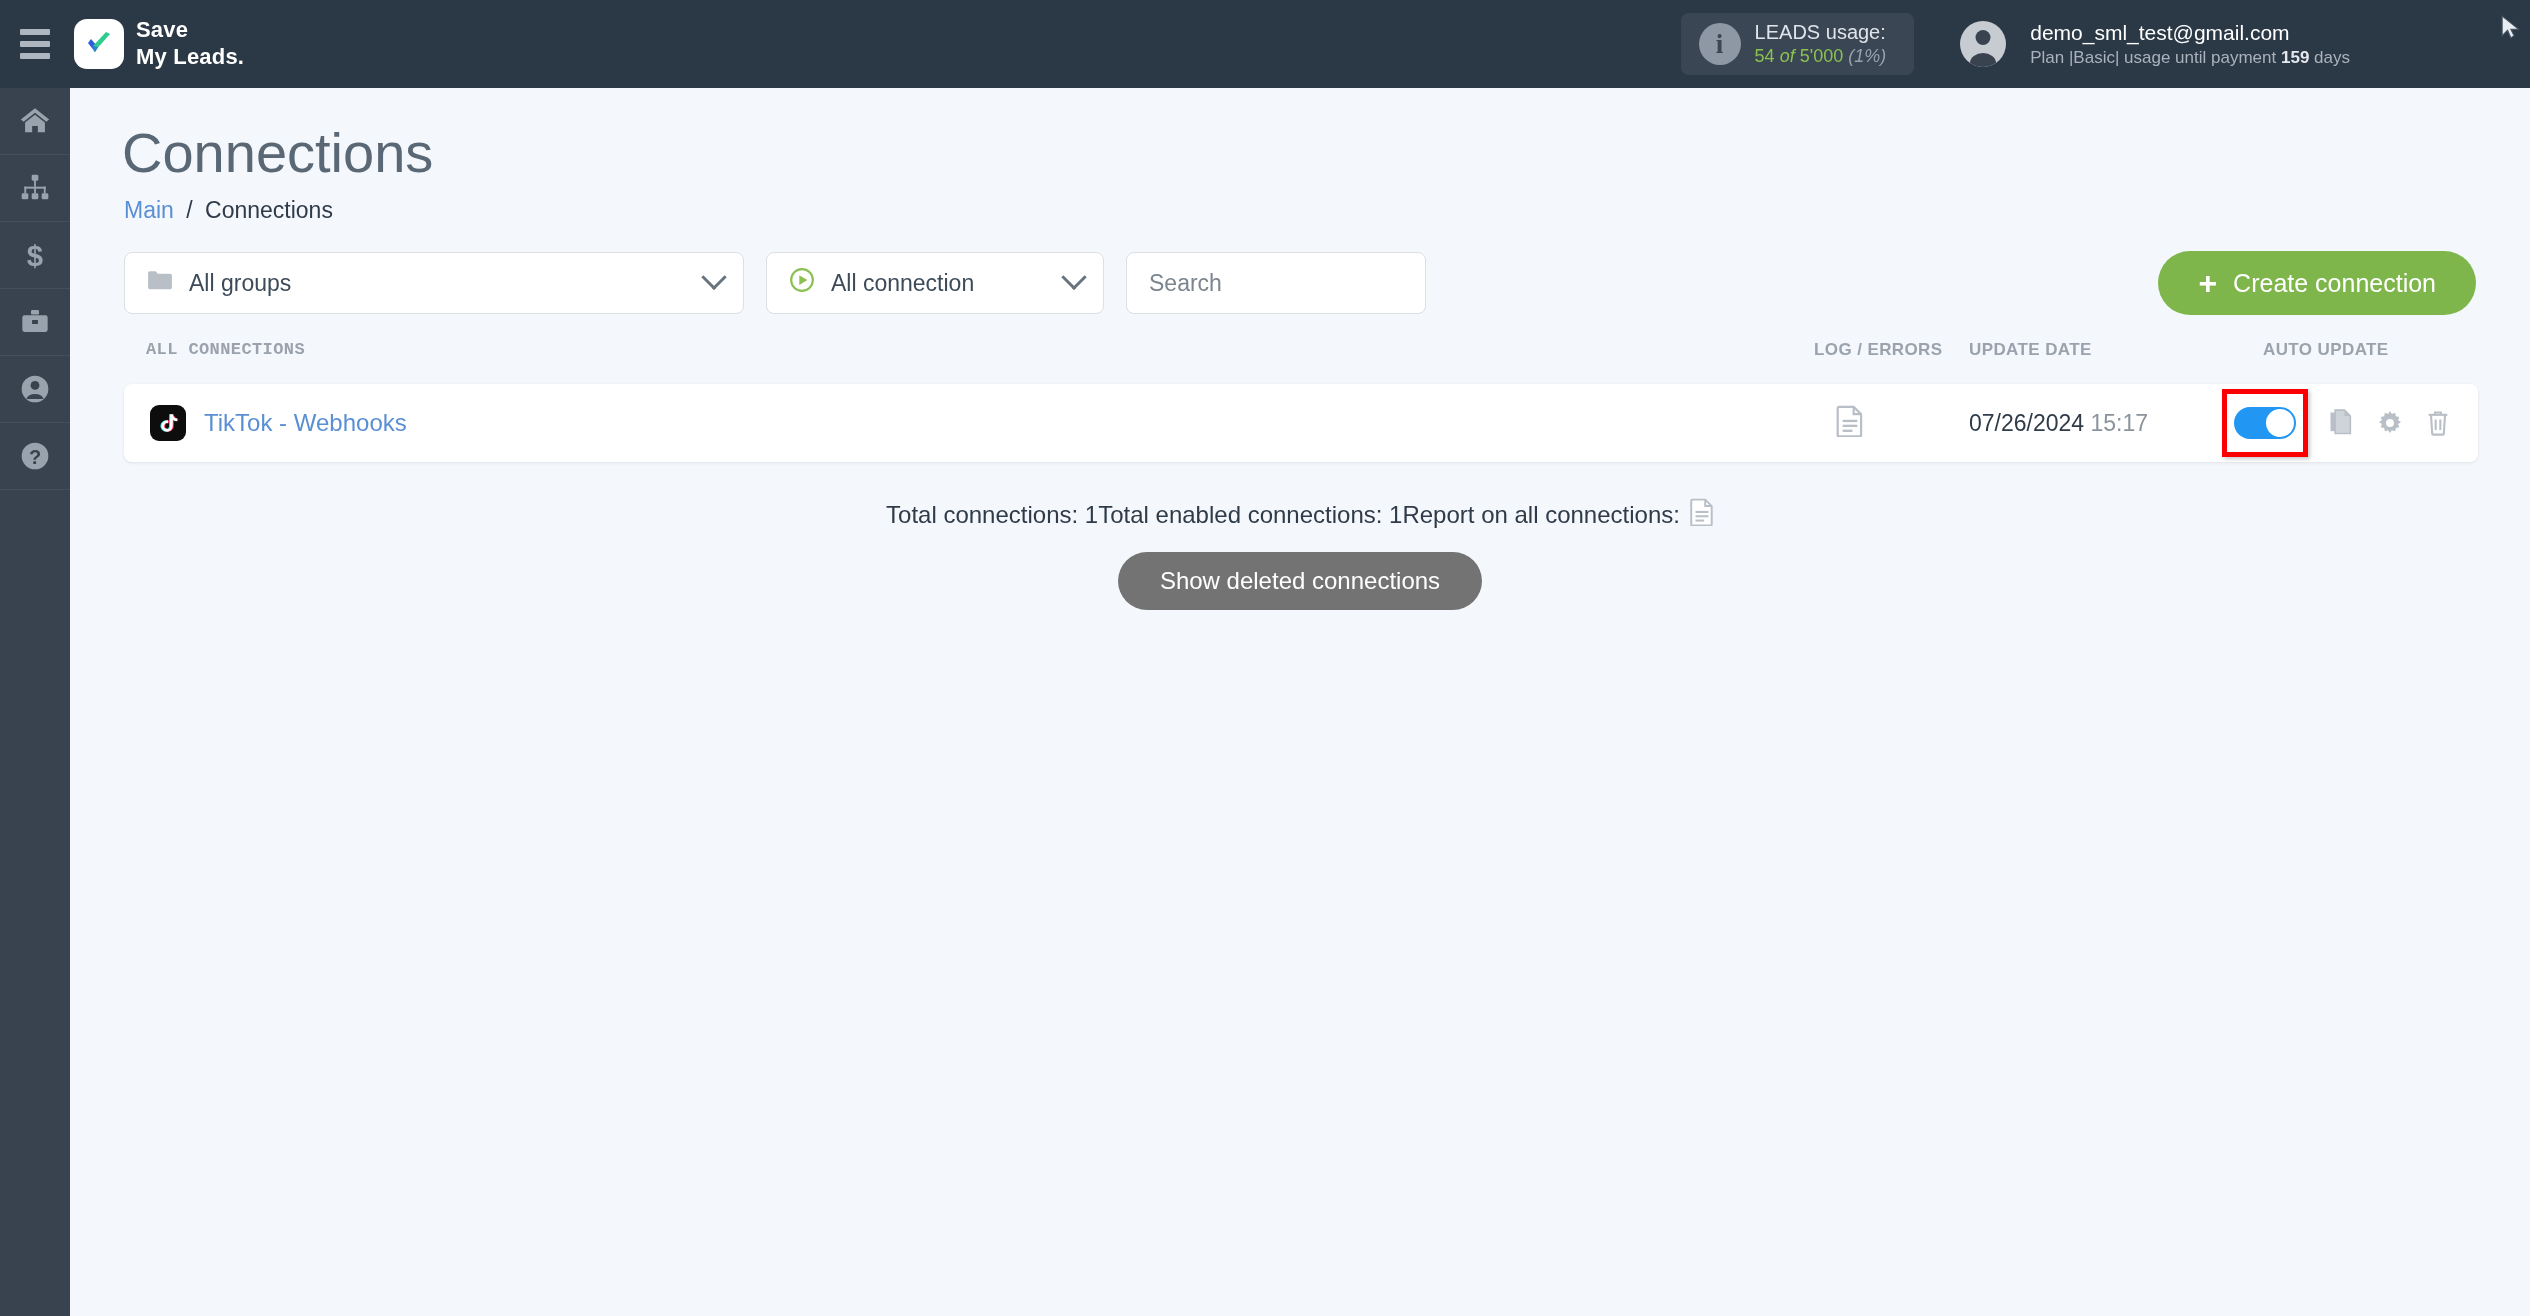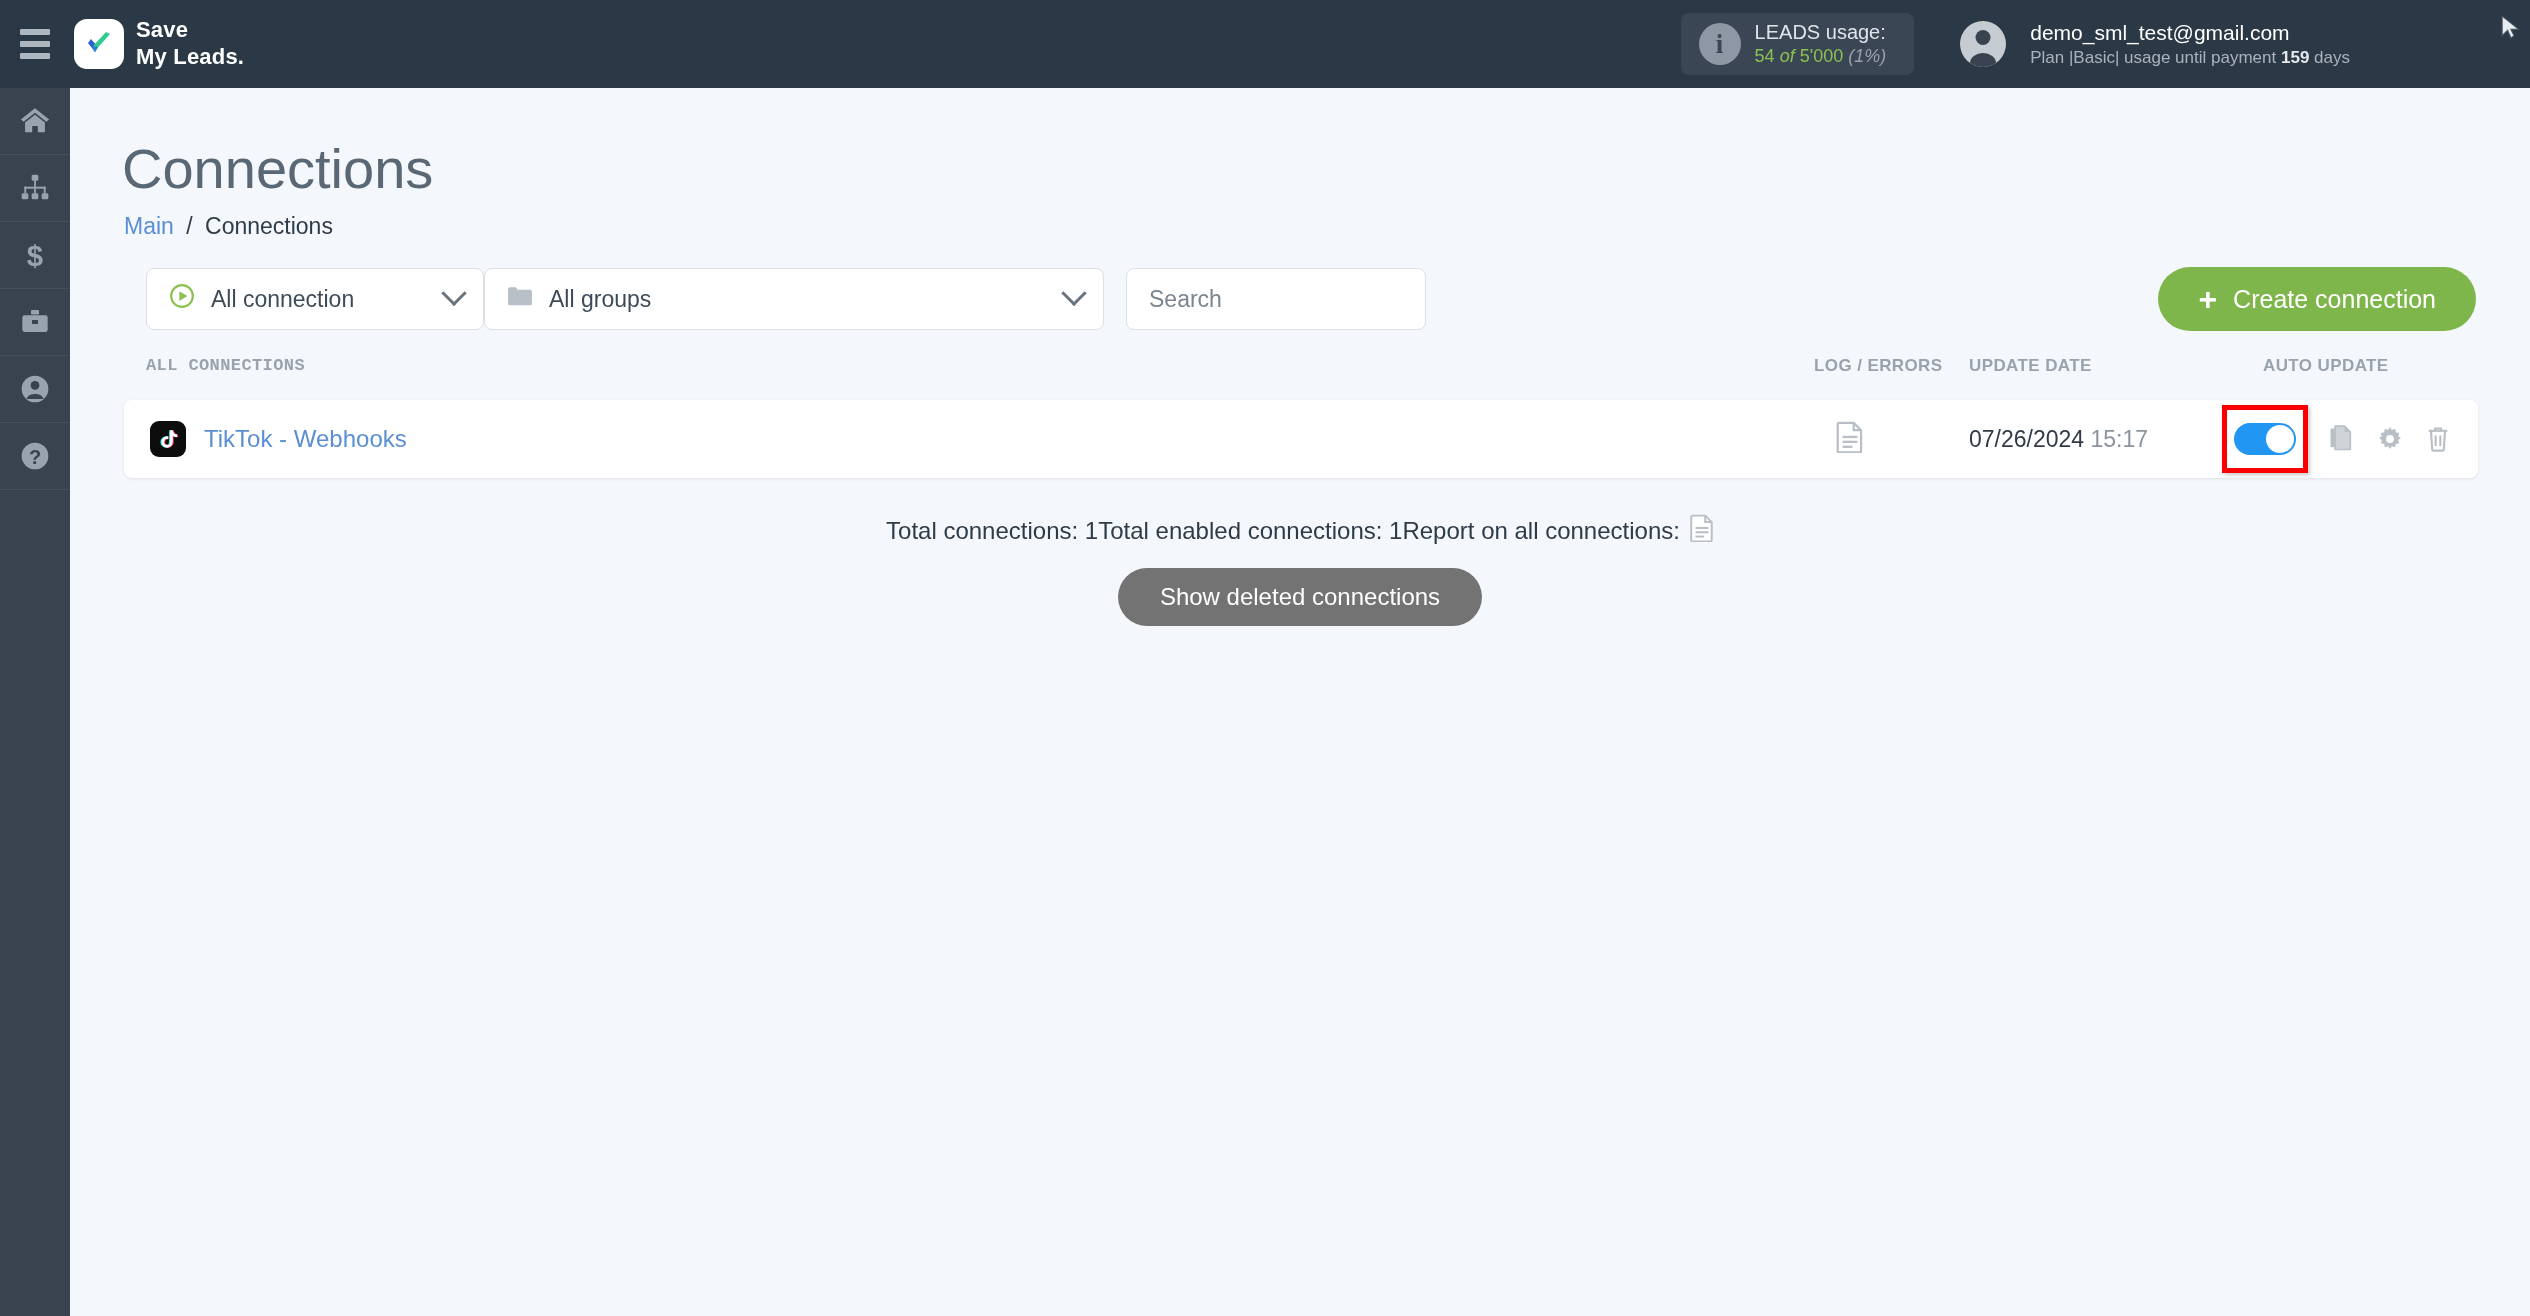--- a/index.html
+++ b/index.html
@@ -97,21 +97,21 @@
   .side-item {
     height: 67px; width: 70px;
     display: flex; align-items: center; justify-content: center;
     border-bottom: 1px solid #444f5c;
     cursor: pointer;
   }
   .side-item svg { display: block; }
 
   
   .main {
-    position: absolute; top: 88px; left: 70px;
+    position: absolute; top: 72px; left: 70px;
     width: 2460px; height: 868px;
     background: #f4f7fb;
     padding: 0;
   }
   .page-title {
     color: #5a6875; font-size: 56px; font-weight: normal;
     margin: 48px 0 0 52px;
   }
   .breadcrumb {
     margin: 12px 0 0 54px;
@@ -375,38 +375,38 @@
   <h1 class="page-title">Connections</h1>
 
   <div class="breadcrumb">
     <a href="#">Main</a>
     <span class="sep">/</span>
     <span>Connections</span>
   </div>
 
   <div class="filterbar">
 
+    <div class="select-box select-groups">
+      <span>
+        <svg width="26" height="22" viewBox="0 0 24 20" fill="#b9bfc6">
+          <path d="M1 3.5 a1.5 1.5 0 0 1 1.5-1.5 H8 l2 2.2 H21.5 a1.5 1.5 0 0 1 1.5 1.5 V17 a1.5 1.5 0 0 1-1.5 1.5 H2.5 A1.5 1.5 0 0 1 1 17 Z"></path>
+        </svg>
+      </span>
+      <span class="lbl">All groups</span>
+      <span class="chev"></span>
+    </div>
+
     <div class="select-box select-conn">
       <span>
         <svg width="26" height="26" viewBox="0 0 24 24">
           <circle cx="12" cy="12" r="10" fill="none" stroke="#8cc152" stroke-width="2"></circle>
           <path d="M9.5 7.5 L17 12 L9.5 16.5 Z" fill="#8cc152"></path>
         </svg>
       </span>
       <span class="lbl">All connection</span>
-      <span class="chev"></span>
-    </div>
-
-    <div class="select-box select-groups">
-      <span>
-        <svg width="26" height="22" viewBox="0 0 24 20" fill="#b9bfc6">
-          <path d="M1 3.5 a1.5 1.5 0 0 1 1.5-1.5 H8 l2 2.2 H21.5 a1.5 1.5 0 0 1 1.5 1.5 V17 a1.5 1.5 0 0 1-1.5 1.5 H2.5 A1.5 1.5 0 0 1 1 17 Z"></path>
-        </svg>
-      </span>
-      <span class="lbl">All groups</span>
       <span class="chev"></span>
     </div>
 
     <div class="search-box">
       <input type="text" placeholder="Search" style="">
     </div>
 
     <button class="create-btn">
       <span class="plus">+</span>
       <span>Create connection</span>

